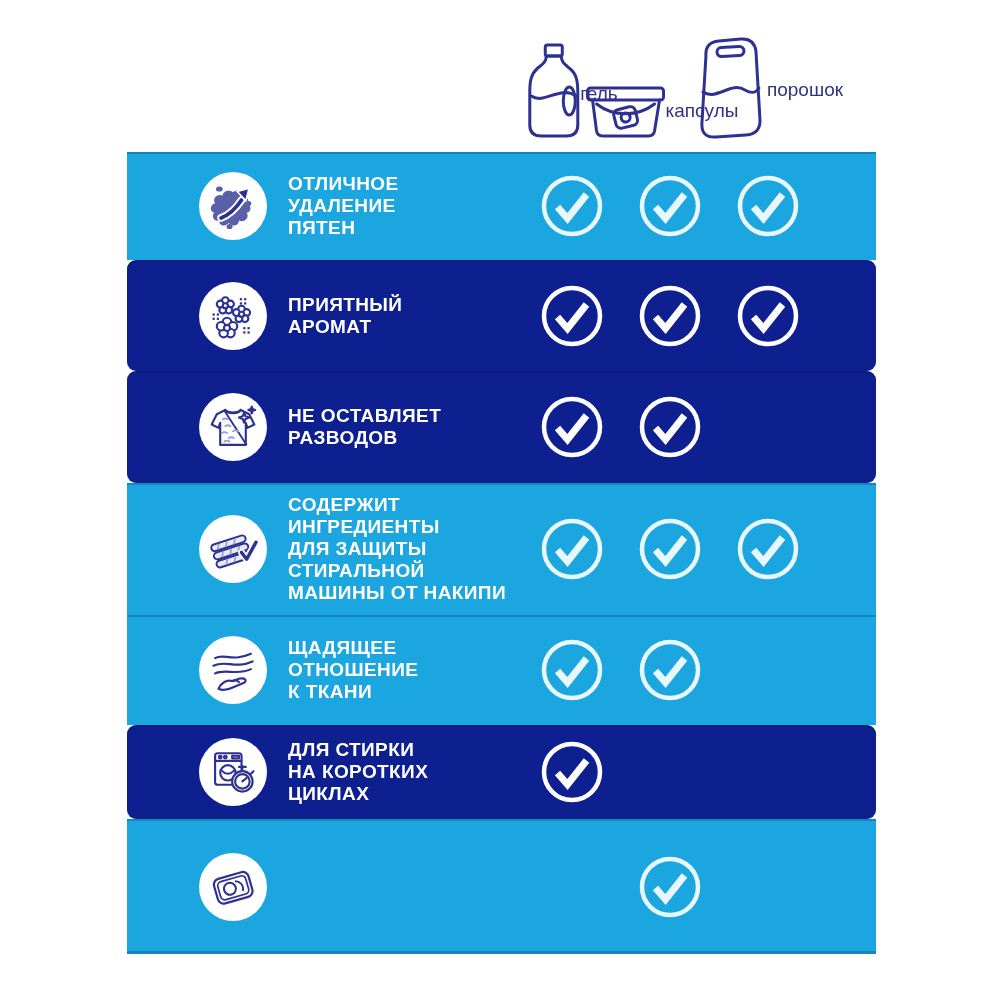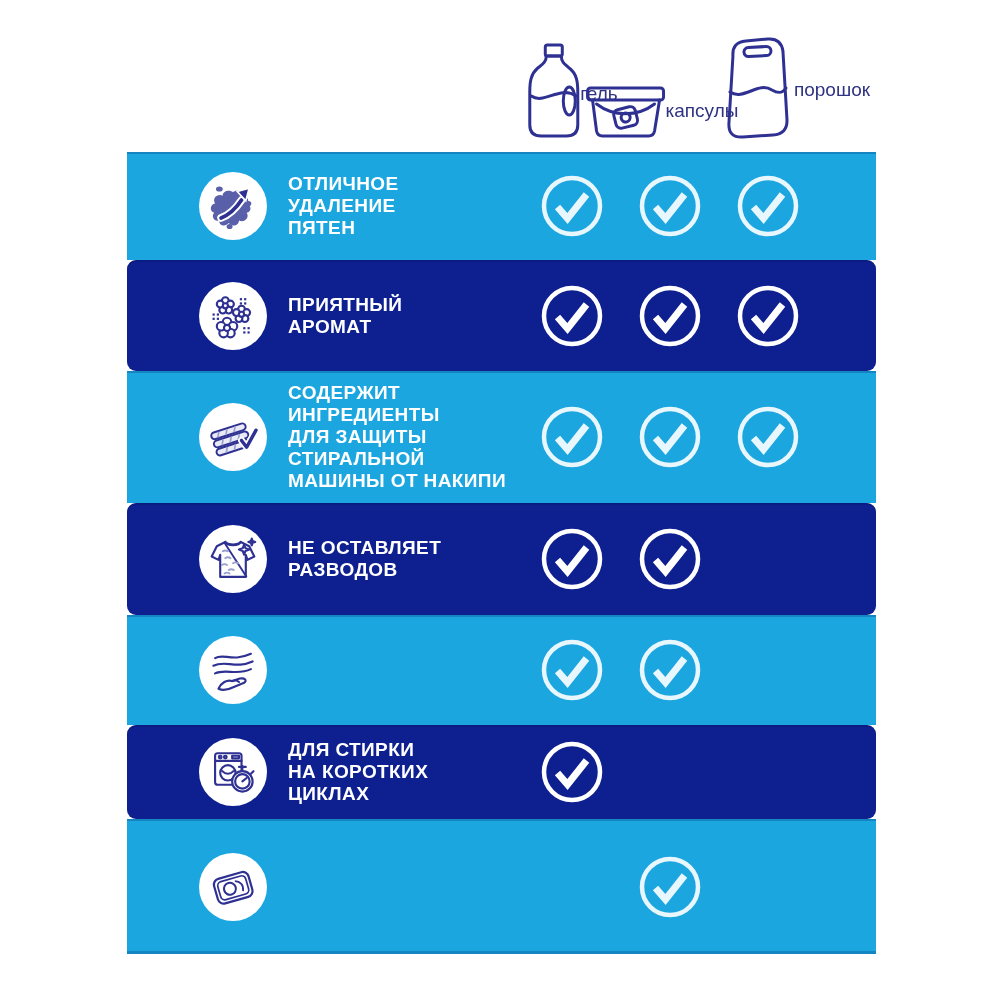--- a/index.html
+++ b/index.html
@@ -10,21 +10,21 @@
   html,body{margin:0;padding:0;width:1000px;height:1000px;background:#ffffff;overflow:hidden;
     font-family:"Liberation Sans",sans-serif;}
   .stage{position:relative;width:1000px;height:1000px;}
 
   
   .header{position:absolute;left:0;top:0;width:1000px;height:152px;}
   .header-col{position:absolute;bottom:8px;transform:translateX(-50%);
     display:flex;flex-direction:row;align-items:center;justify-content:flex-end;}
   .header-col .hicon{display:block;margin-bottom:5px;}
   .header-label{font-size:19px;font-weight:400;color:var(--header-label);line-height:20px;}
-  .hc-gel{left:572px;} .hc-capsules{left:662px;} .hc-powder{left:795px;}
+  .hc-gel{left:572px;} .hc-capsules{left:662px;} .hc-powder{left:768px;}
   .hicon path,.hicon rect,.hicon ellipse,.hicon circle,.hicon line{
     fill:none;stroke:var(--icon-stroke);stroke-width:3;stroke-linecap:round;stroke-linejoin:round;}
 
   
   .panel{position:absolute;left:127px;top:152px;width:749px;height:830px;}
   .row{position:relative;width:749px;box-shadow:inset 0 2px 0 rgba(2,18,80,.22);}
   .row.light{background:var(--row-light);}
   .row.dark{background:var(--row-dark);border-radius:9px;}
   .row:last-child{box-shadow:inset 0 2px 0 rgba(2,18,80,.22), inset 0 -3px 0 rgba(2,18,80,.22);}
   .r1{height:108px}.r2{height:111px}.r3{height:132px}.r4{height:112px}.r5{height:110px}.r6{height:94px}.r7{height:135px}
@@ -167,20 +167,51 @@
       <span class="check-slot cs2" style="visibility: visible;"><svg width="64" height="64" viewBox="0 0 64 64">
             <circle cx="32" cy="32" r="28"></circle>
             <path d="M17.5 33 L27.5 44.5 L46.5 20.5"></path>
           </svg></span>
       <span class="check-slot cs3" style="visibility: visible;"><svg width="64" height="64" viewBox="0 0 64 64">
             <circle cx="32" cy="32" r="28"></circle>
             <path d="M17.5 33 L27.5 44.5 L46.5 20.5"></path>
           </svg></span>
     </div>
 
+    <div class="row dark r4">
+      <div class="icon-circle">
+        <svg class="ric" width="58" height="58" viewBox="0 0 68 68">
+          <path class="nvf" d="M25 14 L15 19 L9 31 L17 35 L19 29 L19 55 H49 V29 L51 35 L59 31 L53 19 L43 14 C41 19 27 19 25 14 Z"></path>
+          <path class="nv" d="M25 14 C 28 18 40 18 43 14"></path>
+          <line x1="24" y1="15" x2="50" y2="55" stroke="#2e3192" stroke-width="2.2"></line>
+          <g class="lp">
+            <path d="M22 25 q3 -2 6 0"></path>
+              <path d="M25 33 q3 -2 6 0"></path>
+              <path d="M21 41 q3 -2 6 0"></path>
+            <path d="M29 47 q3 -2 6 0"></path>
+              <path d="M34 39 q3 -2 6 0"></path>
+              <path d="M24 51 q3 -2 6 0"></path>
+          </g>
+          <path class="nvf" stroke-width="2" d="M47 17 L48.6 21.4 L53 23 L48.6 24.6 L47 29 L45.4 24.6 L41 23 L45.4 21.4 Z"></path>
+          <path class="nvf" stroke-width="1.8" d="M56 10 L57 13 L60 14 L57 15 L56 18 L55 15 L52 14 L55 13 Z"></path>
+        </svg>
+      </div>
+      <div class="feature-label">НЕ ОСТАВЛЯЕТ
+РАЗВОДОВ</div>
+      <span class="check-slot cs1" style="visibility: visible;"><svg width="64" height="64" viewBox="0 0 64 64">
+            <circle cx="32" cy="32" r="28"></circle>
+            <path d="M17.5 33 L27.5 44.5 L46.5 20.5"></path>
+          </svg></span>
+      <span class="check-slot cs2" style="visibility: visible;"><svg width="64" height="64" viewBox="0 0 64 64">
+            <circle cx="32" cy="32" r="28"></circle>
+            <path d="M17.5 33 L27.5 44.5 L46.5 20.5"></path>
+          </svg></span>
+
+    </div>
+
     <div class="row light r3">
       <div class="icon-circle">
         <svg class="ric" width="58" height="58" viewBox="0 0 68 68">
           <g transform="rotate(-18 34 34)">
             <rect x="10" y="22" width="42" height="8" rx="4" fill="#e9eaf5" stroke="#2e3192" stroke-width="2.3"></rect>
             <rect x="10" y="32" width="42" height="8" rx="4" fill="#e9eaf5" stroke="#2e3192" stroke-width="2.3"></rect>
             <rect x="10" y="42" width="42" height="8" rx="4" fill="#e9eaf5" stroke="#2e3192" stroke-width="2.3"></rect>
             <g stroke="#9aa0cf" stroke-width="2">
               <line x1="20" y1="23" x2="17" y2="29"></line>
                 <line x1="30" y1="23" x2="27" y2="29"></line>
@@ -209,63 +240,35 @@
       <span class="check-slot cs2" style="visibility: visible;"><svg width="64" height="64" viewBox="0 0 64 64">
             <circle cx="32" cy="32" r="28"></circle>
             <path d="M17.5 33 L27.5 44.5 L46.5 20.5"></path>
           </svg></span>
       <span class="check-slot cs3" style="visibility: visible;"><svg width="64" height="64" viewBox="0 0 64 64">
             <circle cx="32" cy="32" r="28"></circle>
             <path d="M17.5 33 L27.5 44.5 L46.5 20.5"></path>
           </svg></span>
     </div>
 
-    <div class="row dark r4">
-      <div class="icon-circle">
-        <svg class="ric" width="58" height="58" viewBox="0 0 68 68">
-          <path class="nvf" d="M25 14 L15 19 L9 31 L17 35 L19 29 L19 55 H49 V29 L51 35 L59 31 L53 19 L43 14 C41 19 27 19 25 14 Z"></path>
-          <path class="nv" d="M25 14 C 28 18 40 18 43 14"></path>
-          <line x1="24" y1="15" x2="50" y2="55" stroke="#2e3192" stroke-width="2.2"></line>
-          <g class="lp">
-            <path d="M22 25 q3 -2 6 0"></path>
-              <path d="M25 33 q3 -2 6 0"></path>
-              <path d="M21 41 q3 -2 6 0"></path>
-            <path d="M29 47 q3 -2 6 0"></path>
-              <path d="M34 39 q3 -2 6 0"></path>
-              <path d="M24 51 q3 -2 6 0"></path>
-          </g>
-          <path class="nvf" stroke-width="2" d="M47 17 L48.6 21.4 L53 23 L48.6 24.6 L47 29 L45.4 24.6 L41 23 L45.4 21.4 Z"></path>
-          <path class="nvf" stroke-width="1.8" d="M56 10 L57 13 L60 14 L57 15 L56 18 L55 15 L52 14 L55 13 Z"></path>
-        </svg>
-      </div>
-      <div class="feature-label">НЕ ОСТАВЛЯЕТ
-РАЗВОДОВ</div>
-      <span class="check-slot cs1" style="visibility: visible;"><svg width="64" height="64" viewBox="0 0 64 64">
-            <circle cx="32" cy="32" r="28"></circle>
-            <path d="M17.5 33 L27.5 44.5 L46.5 20.5"></path>
-          </svg></span>
-      <span class="check-slot cs2" style="visibility: visible;"><svg width="64" height="64" viewBox="0 0 64 64">
-            <circle cx="32" cy="32" r="28"></circle>
-            <path d="M17.5 33 L27.5 44.5 L46.5 20.5"></path>
-          </svg></span>
-
-    </div>
-
     <div class="row light r5">
       <div class="icon-circle">
         <svg class="ric" width="58" height="58" viewBox="0 0 68 68">
           <g class="nv">
             <path d="M13 20 C 23 14 33 25 55 15"></path>
             <path d="M11 29 C 25 22 37 33 57 24"></path>
             <path d="M13 38 C 25 32 39 41 55 33"></path>
             <path d="M17 56 C 20 49 27 45 33 47 L42 44 C 48 43 51 46 47 49 L35 54 C 27 58 21 58 17 56"></path>
             <path d="M33 47 C 36 46 39 46 41 48"></path>
           </g>
         </svg>
       </div>
+      <div class="feature-label">ЩАДЯЩЕЕ
+ОТНОШЕНИЕ
+К ТКАНИ</div>
       <span class="check-slot cs1" style="visibility: visible;"><svg width="64" height="64" viewBox="0 0 64 64">
             <circle cx="32" cy="32" r="28"></circle>
             <path d="M17.5 33 L27.5 44.5 L46.5 20.5"></path>
           </svg></span>
       <span class="check-slot cs2" style="visibility: visible;"><svg width="64" height="64" viewBox="0 0 64 64">
             <circle cx="32" cy="32" r="28"></circle>
             <path d="M17.5 33 L27.5 44.5 L46.5 20.5"></path>
           </svg></span>
 
     </div>

